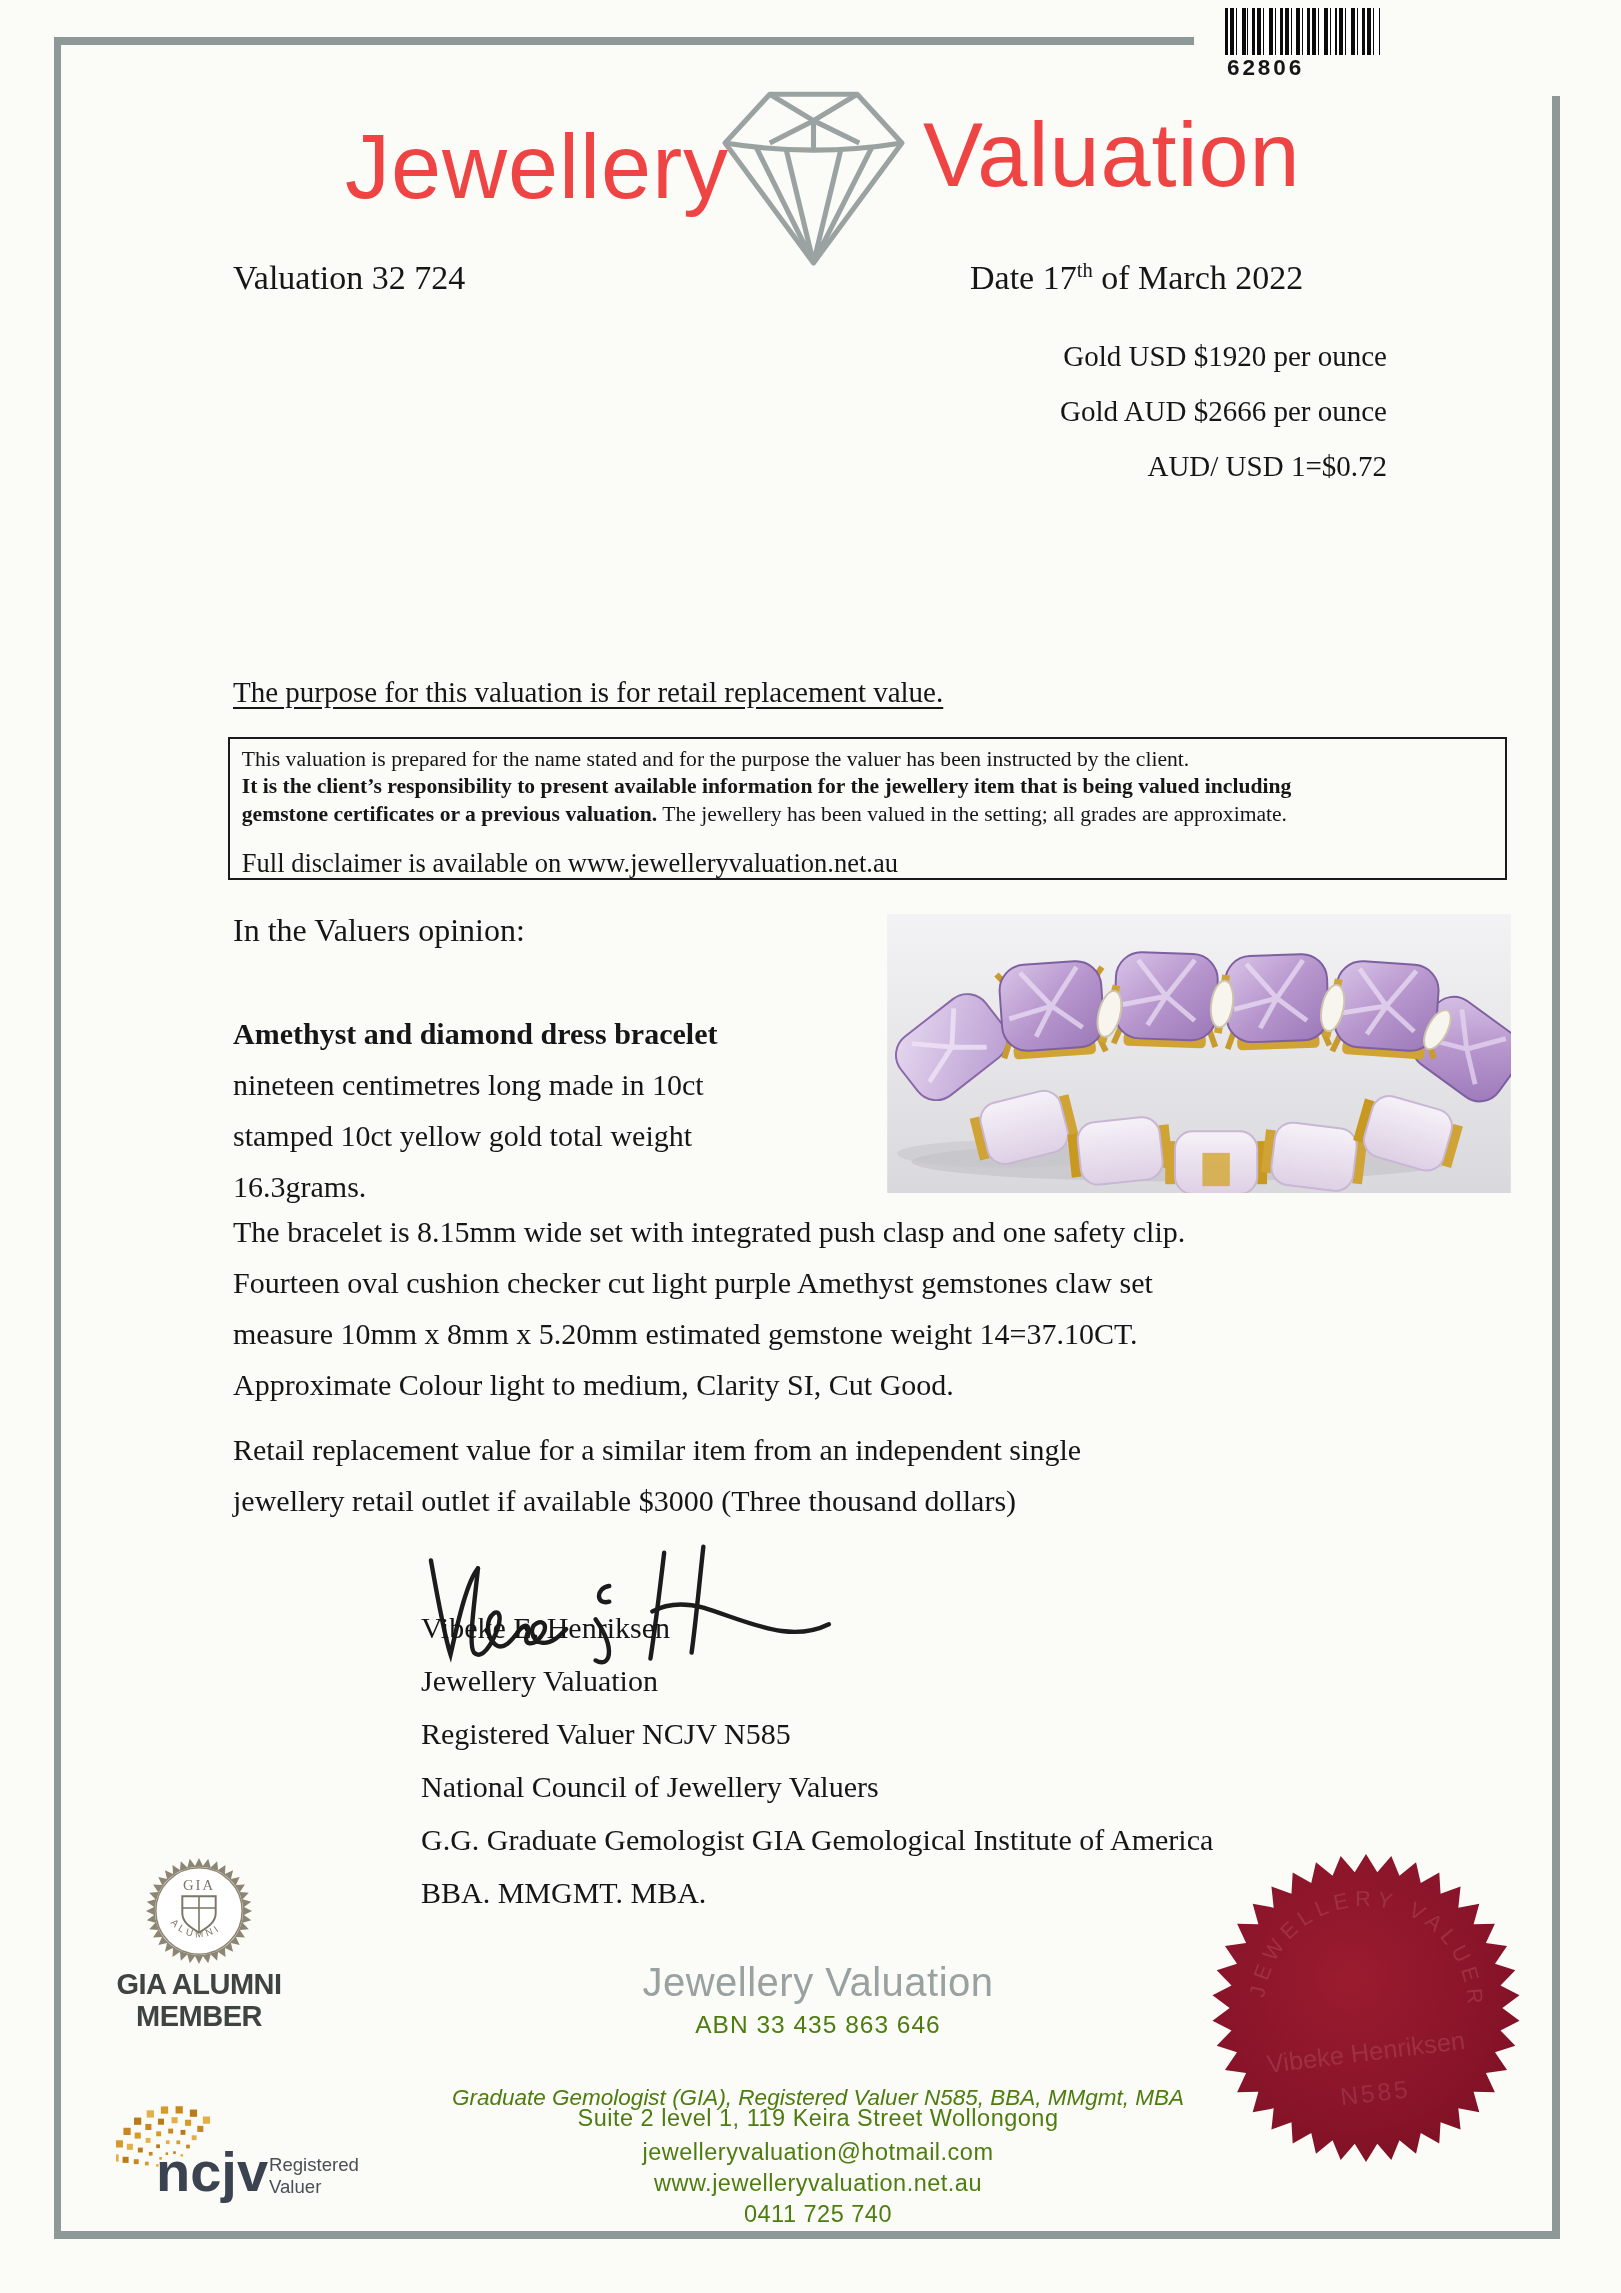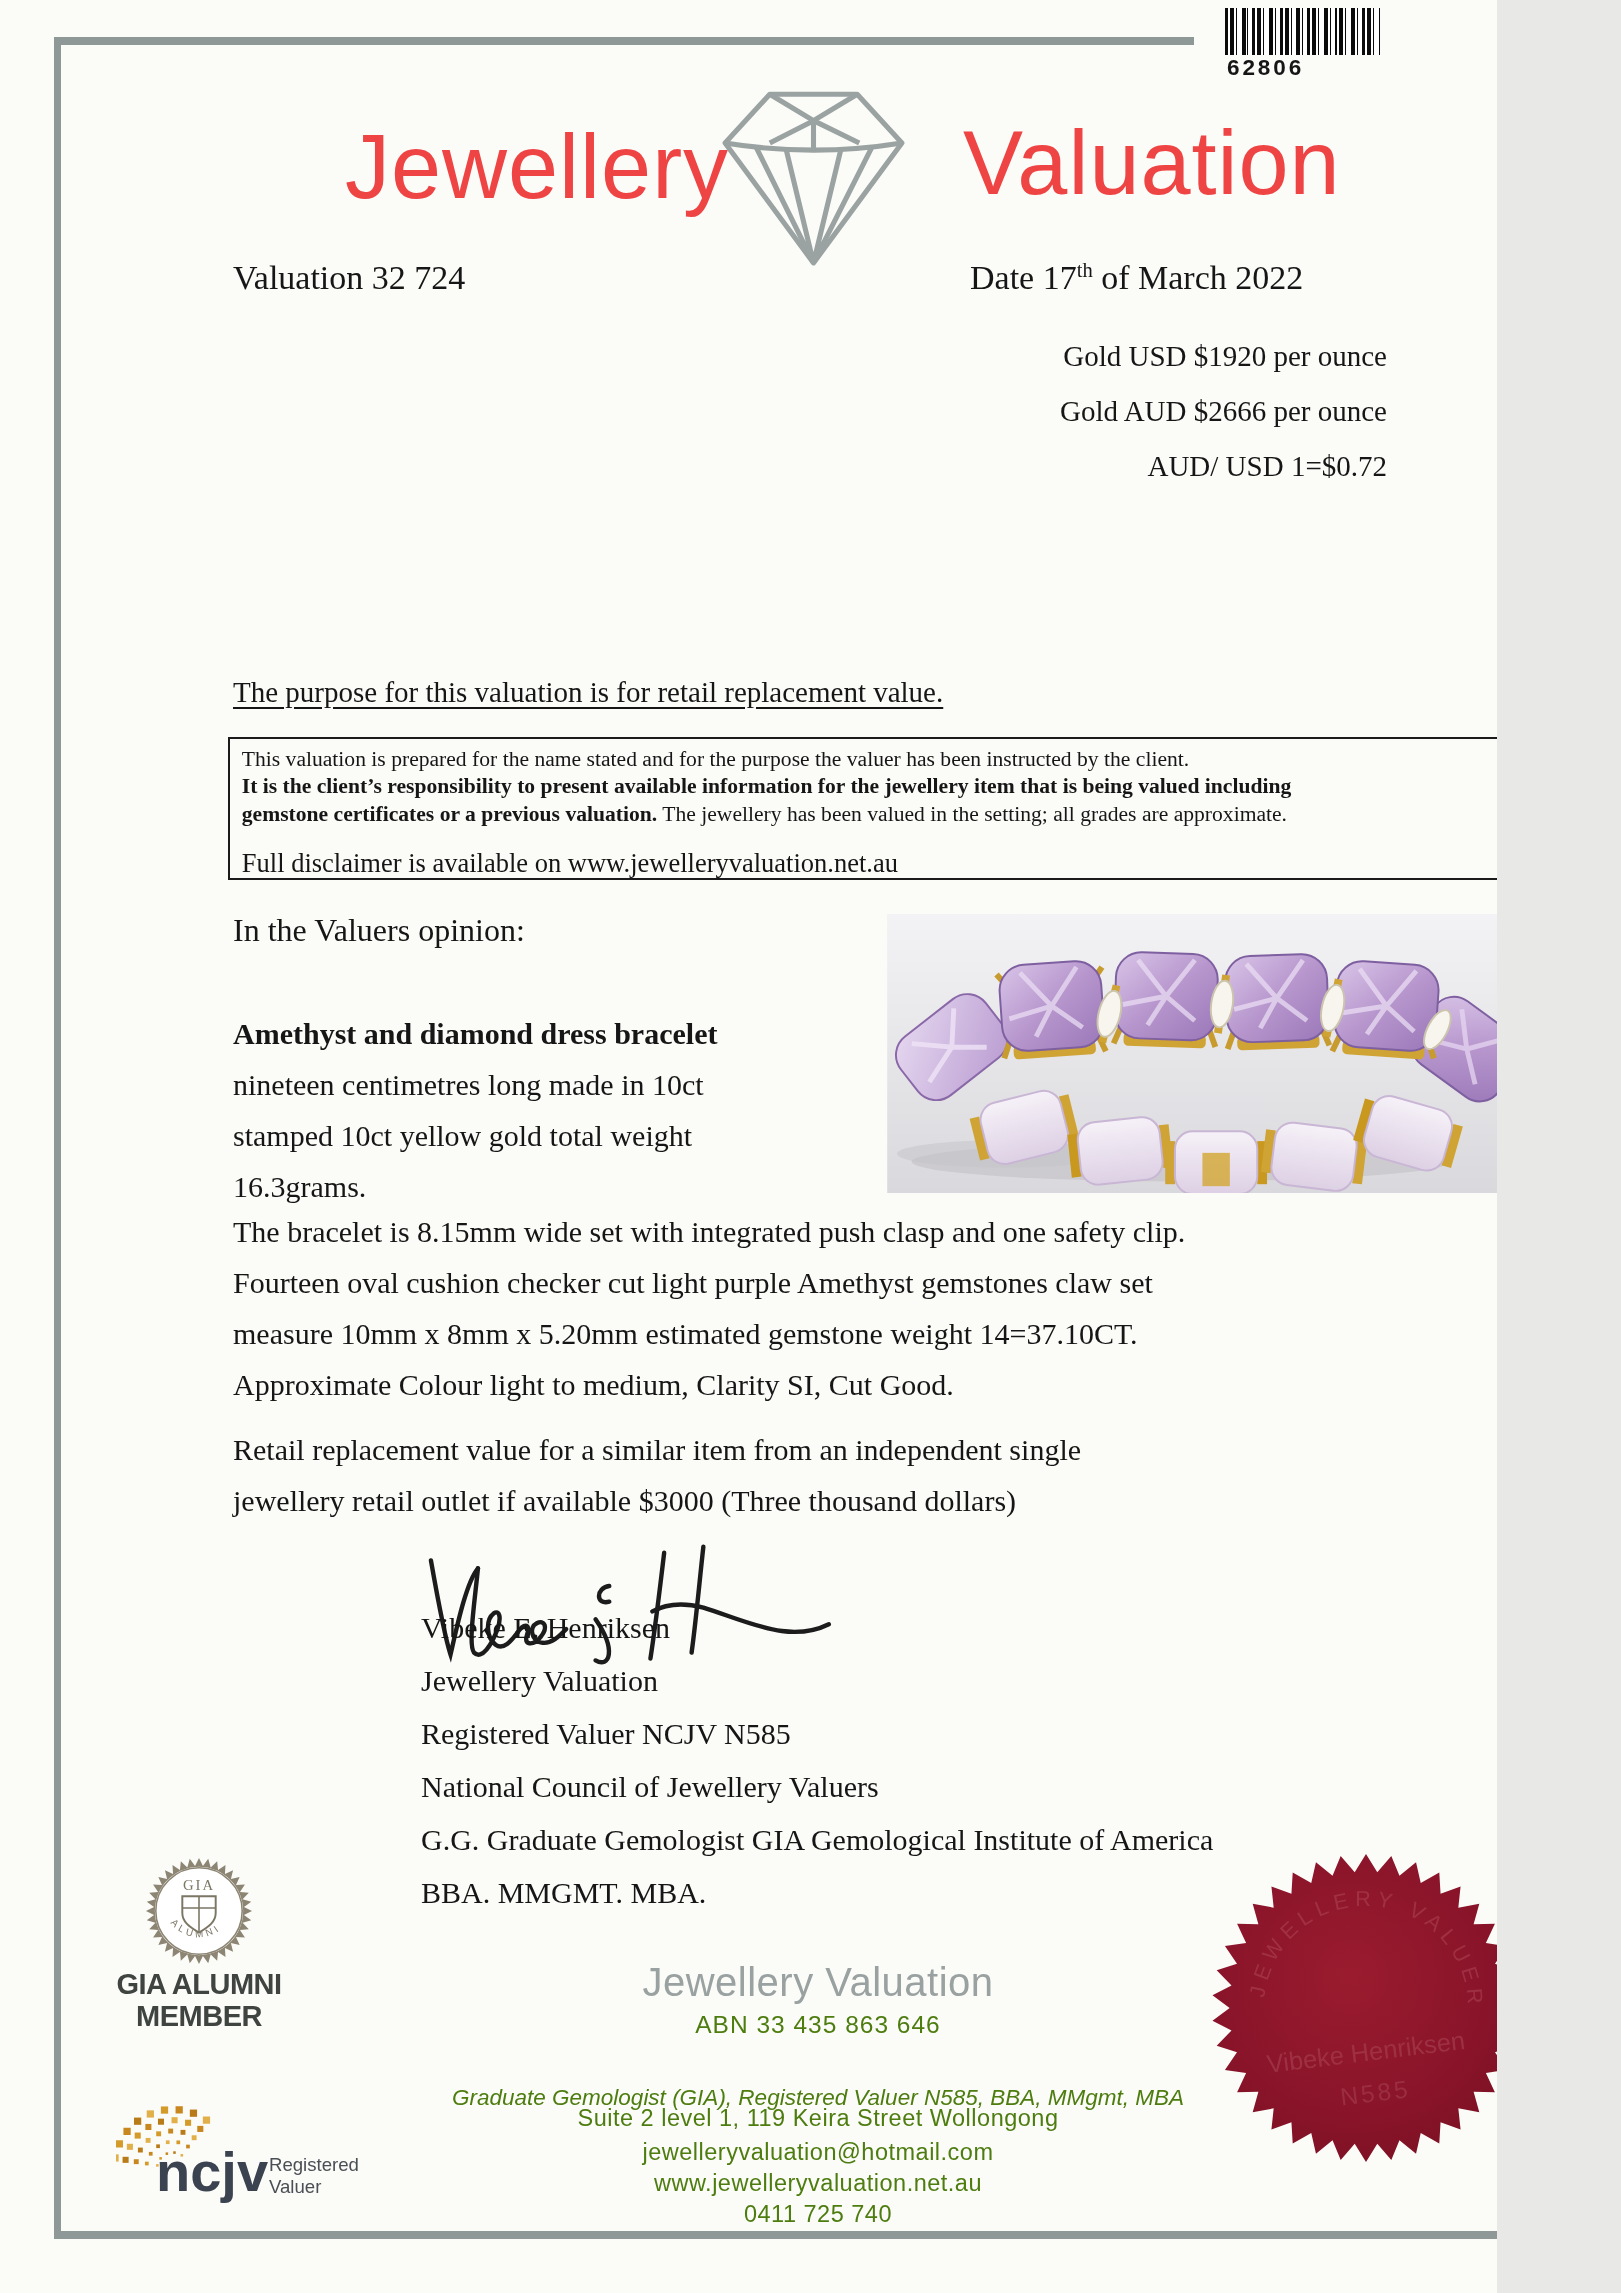--- a/index.html
+++ b/index.html
@@ -1,16 +1,16 @@
 <!DOCTYPE html>
 <html><head>
 <meta charset="utf-8">
 <style>
   html,body{margin:0;padding:0;background:#e8e8e6;}
-  .page{position:relative;width:1497px;height:2294px;background:#fbfbf8;overflow:hidden;
+  .page{position:relative;width:1621px;height:2294px;background:#fbfbf8;overflow:hidden;
         font-family:"Liberation Serif",serif;color:#161616;}
   .abs{position:absolute;white-space:nowrap;}
   
   .frame{position:absolute;background:#8e9997;}
   
   .brand{font-family:"Liberation Sans",sans-serif;color:#ef4444;font-size:90px;letter-spacing:1px;}
   .meta{font-size:34px;}
   sup{font-size:20.6px;}
   .goldrates{font-size:29px;line-height:27.4px;text-align:right;white-space:pre-line;}
   
@@ -58,21 +58,21 @@
   <svg class="abs" style="left:702px;top:80px;" width="223" height="188" viewBox="0 0 210 185">
     <g fill="none" stroke="#9aa2a2" stroke-width="5" stroke-linejoin="round">
       <path d="M18,62 L62,14 L148,14 L192,62 L105,180 Z"></path>
       <path d="M18,62 Q105,76 192,62"></path>
       <path d="M62,14 L105,40 L148,14"></path>
       <path d="M105,40 L105,69"></path>
       <path d="M105,40 L62,62 M105,40 L150,62"></path>
       <path d="M78,68 L105,180 M132,68 L105,180 M48,65 L105,180 M163,65 L105,180"></path>
     </g>
   </svg>
-  <div class="abs brand" style="left:923px;top:112px;margin-left:40px;">Valuation</div>
+  <div class="abs brand" style="left:923px;top:104px;">Valuation</div>
 
   <div class="abs meta" style="left:233px;top:259px;">Valuation 32 724</div>
   <div class="abs meta" style="left:970px;top:259px;">
     <span>Date 17</span><sup>th</sup><span> of March 2022</span>
   </div>
 
   <div class="abs goldrates" style="left:980px;top:316px;width:407px;">
     <div>Gold USD $1920 per ounce</div>
     <div>Gold AUD $2666 per ounce</div>
     <div>AUD/ USD 1=$0.72</div>

